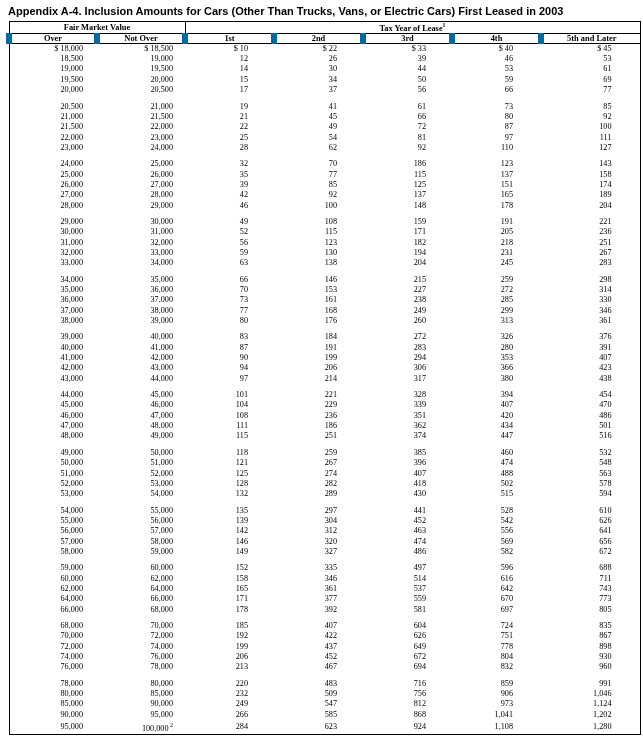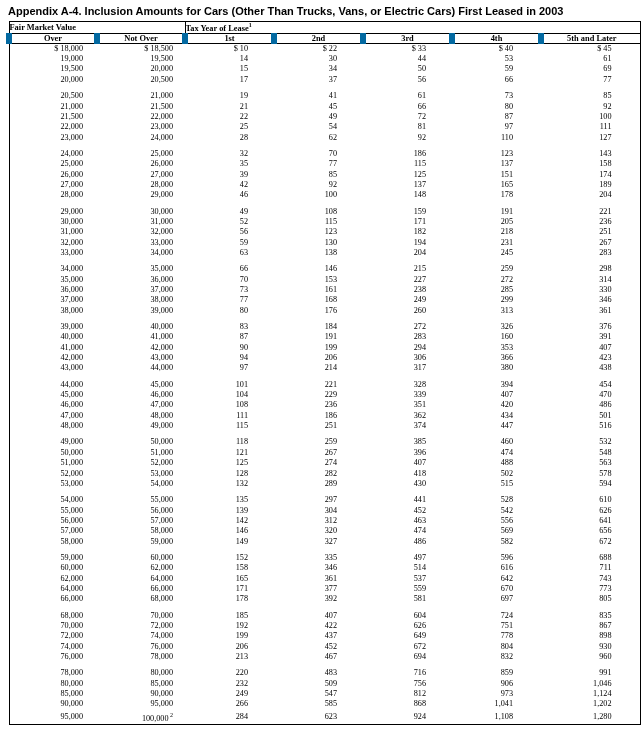--- a/index.html
+++ b/index.html
@@ -33,21 +33,21 @@
     table-layout: fixed;
     font-size: 8.2px;
   }
   table.tbl td, table.tbl th {
     padding: 0;
     margin: 0;
   }
   .hdr-row th {
     font-weight: bold;
     font-size: 8.4px;
-    text-align: left;
+    text-align: center;
     padding: 2px 0 2px 0;
     border-left: 1px solid #000;
     border-right: 1px solid #000;
     border-top: 1px solid #000;
     border-bottom: 1px solid #000;
   }
   .hdr2-row th {
     font-weight: bold;
     font-size: 8.4px;
     text-align: center;
@@ -115,20 +115,29 @@
     <tr>
           <td class="cell c1 vl">$ 18,000</td>
           <td class="cell c2">$ 18,500</td>
           <td class="cell c3">$  10</td>
           <td class="cell c4">$  22</td>
           <td class="cell c5">$  33</td>
           <td class="cell c6">$  40</td>
           <td class="cell c6 vr">$  45</td>
         </tr>
         <tr>
+          <td class="cell c1 vl">18,500</td>
+          <td class="cell c2">19,000</td>
+          <td class="cell c3">12</td>
+          <td class="cell c4">26</td>
+          <td class="cell c5">39</td>
+          <td class="cell c6">46</td>
+          <td class="cell c6 vr">53</td>
+        </tr>
+        <tr>
           <td class="cell c1 vl">19,000</td>
           <td class="cell c2">19,500</td>
           <td class="cell c3">14</td>
           <td class="cell c4">30</td>
           <td class="cell c5">44</td>
           <td class="cell c6">53</td>
           <td class="cell c6 vr">61</td>
         </tr>
         <tr>
           <td class="cell c1 vl">19,500</td>
@@ -381,21 +390,21 @@
           <td class="cell c5">272</td>
           <td class="cell c6">326</td>
           <td class="cell c6 vr">376</td>
         </tr>
         <tr>
           <td class="cell c1 vl">40,000</td>
           <td class="cell c2">41,000</td>
           <td class="cell c3">87</td>
           <td class="cell c4">191</td>
           <td class="cell c5">283</td>
-          <td class="cell c6">160</td>
+          <td class="cell c6">280</td>
           <td class="cell c6 vr">391</td>
         </tr>
         <tr>
           <td class="cell c1 vl">41,000</td>
           <td class="cell c2">42,000</td>
           <td class="cell c3">90</td>
           <td class="cell c4">199</td>
           <td class="cell c5">294</td>
           <td class="cell c6">353</td>
           <td class="cell c6 vr">407</td>

